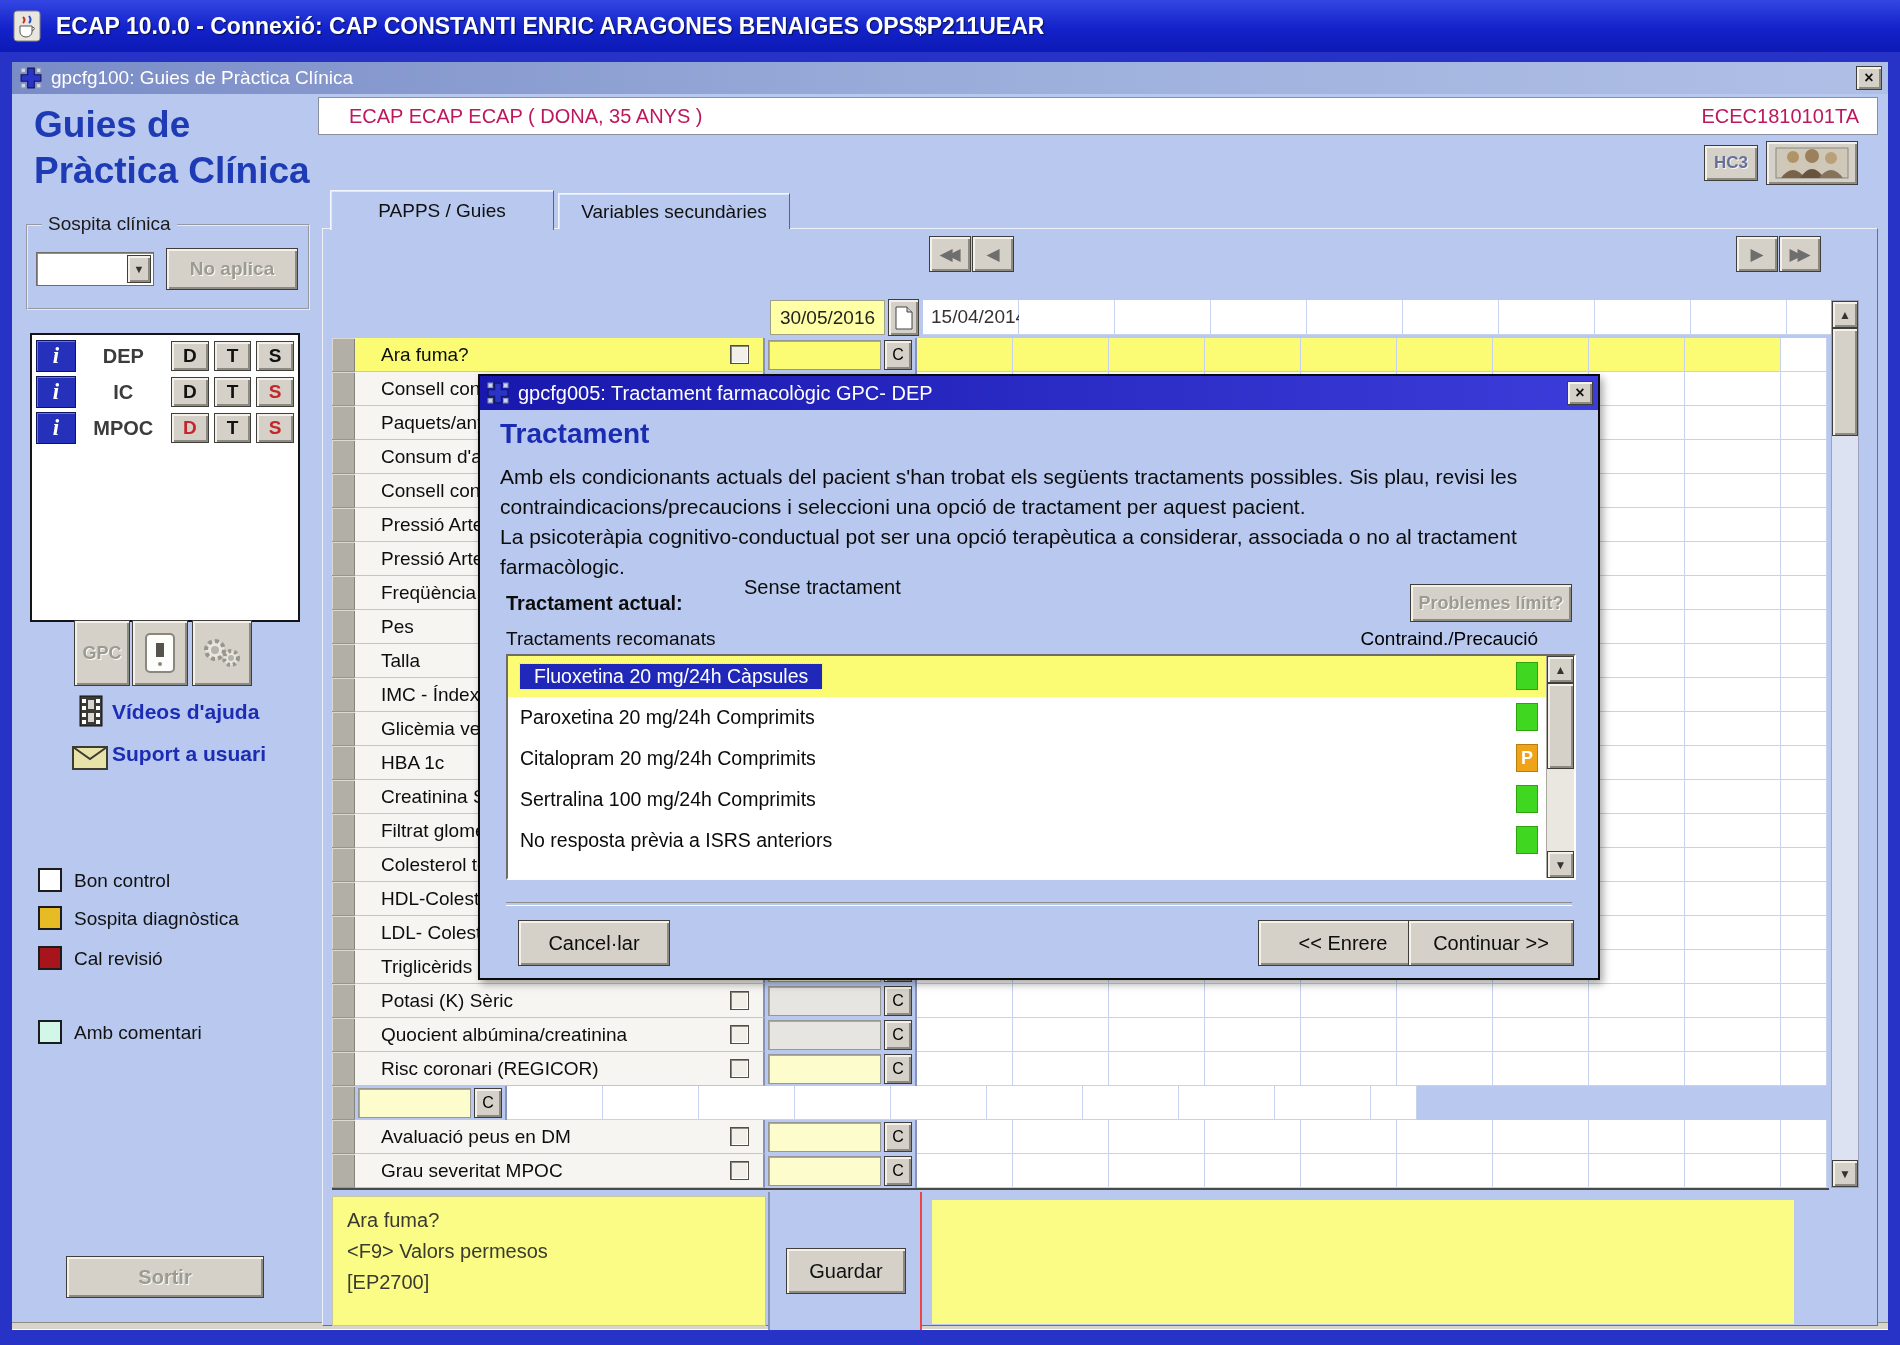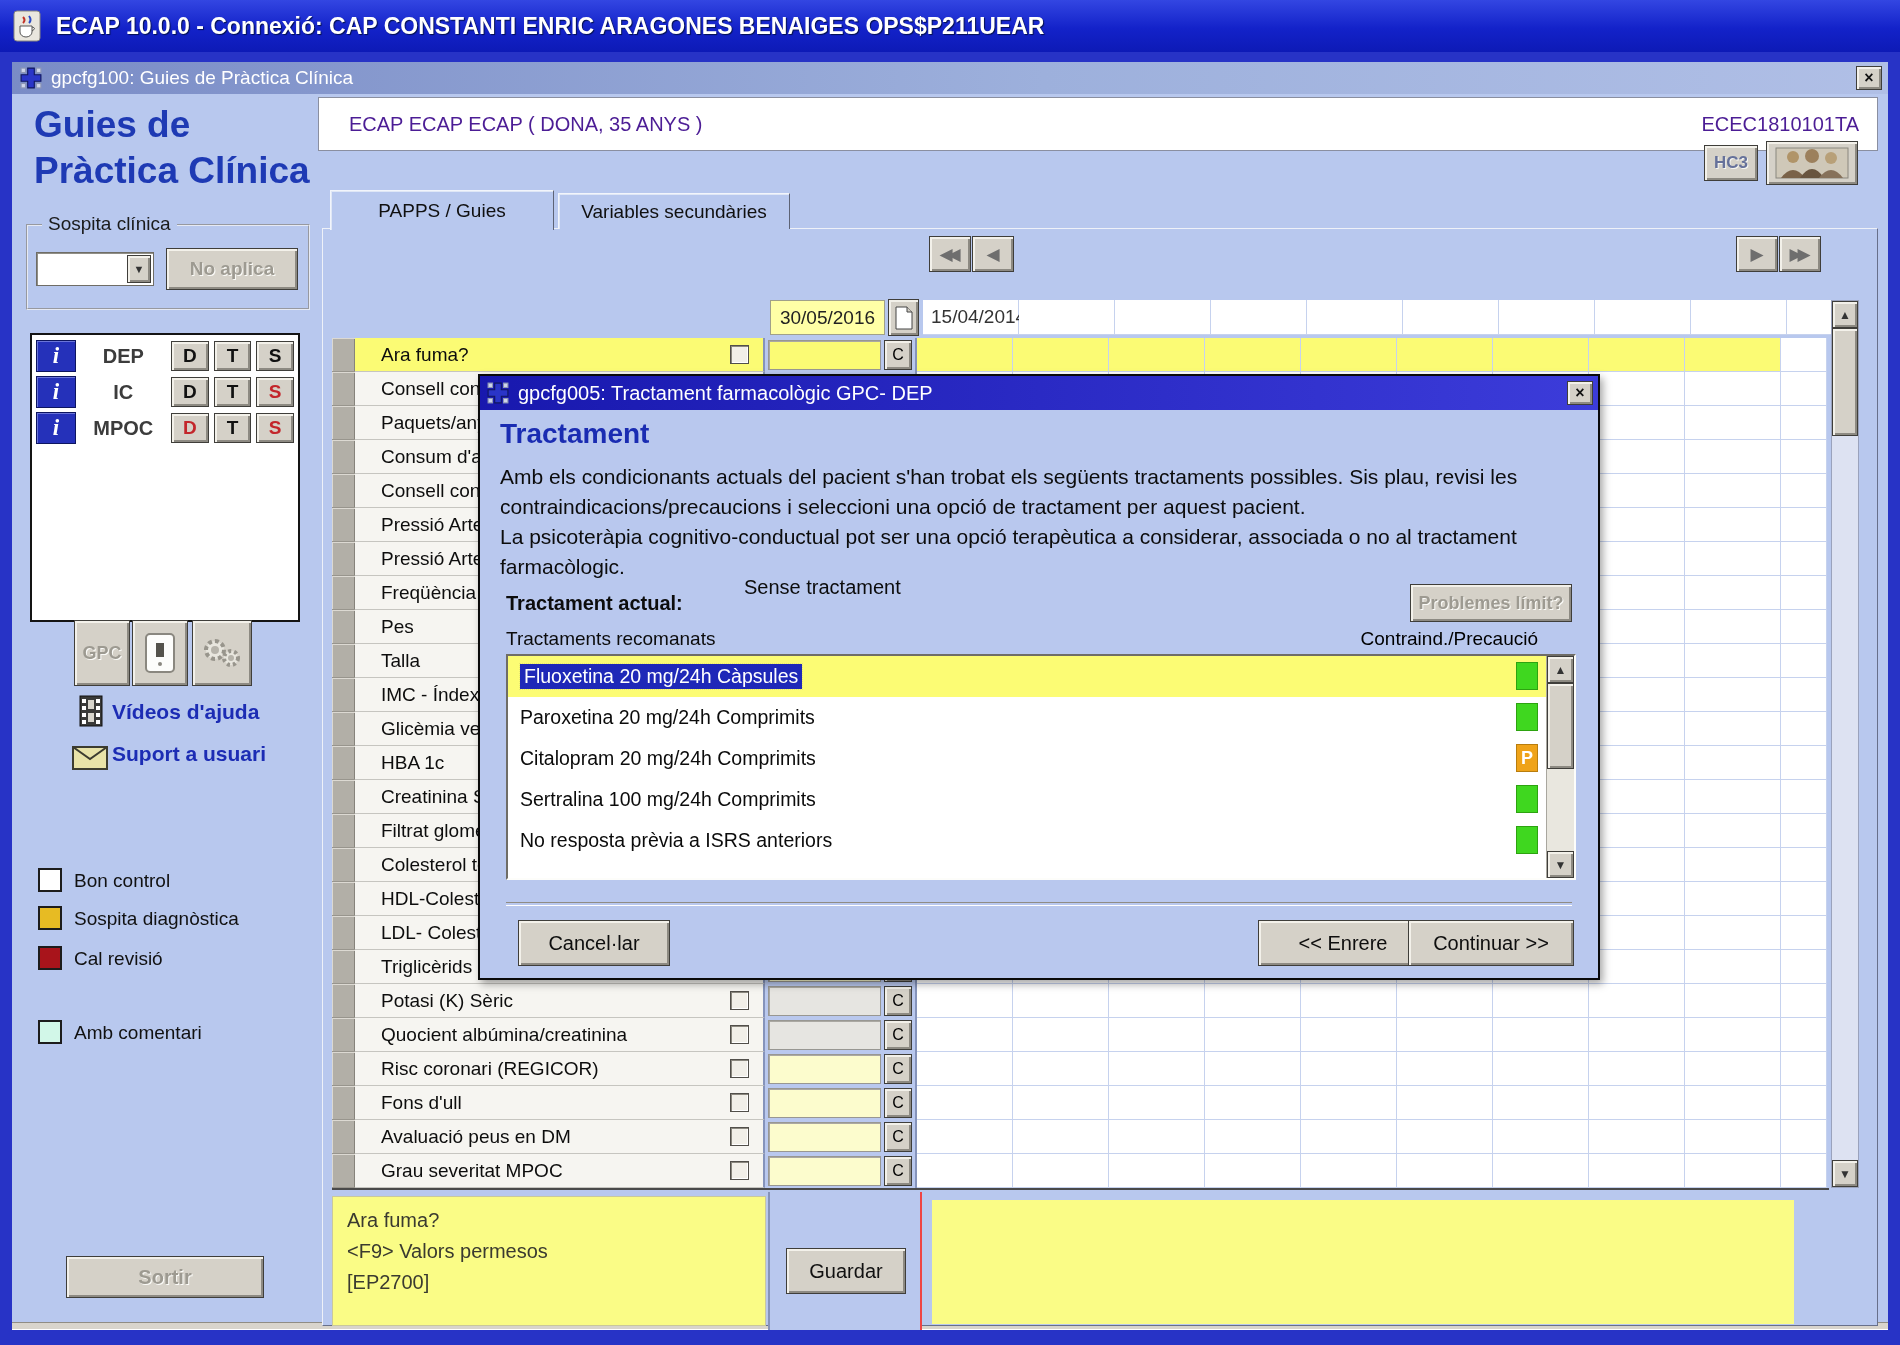--- a/index.html
+++ b/index.html
@@ -47,22 +47,22 @@
   .dts { width:38px; height:30px; font-weight:bold; font-size:19px; color:#111;
     display:flex; align-items:center; justify-content:center; }
   .dts.alert { color:#c3262b; }
   .toolbtn { position:absolute; top:620px; height:66px; }
   .sidelink { position:absolute; left:112px; font-size:21px; font-weight:bold; color:#1c2cb4; cursor:pointer; }
   .leg-sq { position:absolute; left:38px; width:24px; height:24px; border:2px solid #1c1c1c; }
   .leg-lab { position:absolute; left:74px; font-size:19px; color:#111; }
   .btn-sortir { position:absolute; left:66px; top:1256px; width:198px; height:42px; font-size:20px; }
 
   
-  .patientbar { position:absolute; left:318px; top:97px; width:1560px; height:54px; background:#fff;
-    border:1px solid #8a8fa0; display:flex; align-items:center; font-size:20px; color:#4c1d95; }
+  .patientbar { position:absolute; left:318px; top:97px; width:1560px; height:38px; background:#fff;
+    border:1px solid #8a8fa0; display:flex; align-items:center; font-size:20px; color:#be185d; }
   .patientbar .pname { padding-left:30px; }
   .patientbar .pid { margin-left:auto; padding-right:18px; }
   .btn-hc3 { position:absolute; left:1704px; top:145px; width:54px; height:36px; font-size:17px; }
   .btn-photo { position:absolute; left:1766px; top:141px; width:92px; height:44px; }
 
   
   .tab { position:absolute; background:#b8c8ee; border:1px solid #5d6375; border-bottom:none;
     border-top-color:#f2f5fb; border-left-color:#f2f5fb; box-shadow: inset 1px 1px 0 #dfe7f6;
     display:flex; align-items:center; justify-content:center; font-size:19px; color:#101010; z-index:3; }
   .tabpanel { position:absolute; left:322px; top:228px; width:1556px; height:1098px; background:#b8c8ee;
@@ -118,21 +118,21 @@
   .m-text { position:absolute; left:20px; top:86px; width:1066px; font-size:21px; line-height:30px; color:#0c0c0c; }
   .m-cur { position:absolute; left:26px; top:216px; font-size:20px; font-weight:bold; color:#0c0c0c; }
   .m-curval { position:absolute; left:232px; top:200px; font-size:20px; font-weight:normal; color:#0c0c0c;margin-left:32px; }
   .btn-problemes { position:absolute; left:930px; top:208px; width:162px; height:38px; font-size:18px; }
   .m-listlab { position:absolute; left:26px; top:252px; font-size:19px; color:#0c0c0c; }
   .m-contralab { position:absolute; right:60px; top:252px; font-size:19px; color:#000000; }
   .listbox { position:absolute; left:26px; top:278px; width:1070px; height:226px; background:#fff;
     border:2px solid; border-color:#6f6d66 #fdfdfa #fdfdfa #6f6d66; }
   .trow { position:relative; height:41px; display:flex; align-items:center; padding-left:12px; font-size:19.5px; color:#0b0b0b; }
   .trow.sel { background:#fcfc74; }
-  .trow.sel .tname { background:#1f28b8; color:#fff; padding:1px 4px; outline:1px dotted #e8e870; }
+  .trow.sel .tname { background:#1f28b8; color:#fff; padding:1px 14px; outline:1px dotted #e8e870; }
   .tind { position:absolute; right:36px; top:6px; width:22px; height:28px;
     display:flex; align-items:center; justify-content:center; font-size:18px; font-weight:bold; color:#fff; }
   .tind.green { background:#3fd71f; border:1px solid #2da310; }
   .tind.orange { background:#efa319; border:1px solid #b97d0d; }
   .lb-scroll { position:absolute; right:0; top:0; width:28px; height:222px; background:#e9e7df; border-left:1px solid #a9a79f; }
   .m-groove { position:absolute; left:26px; top:526px; width:1066px; height:4px;
     box-shadow: inset 0 1px 0 #8f8c84, inset 0 -1px 0 #fff; }
   .mbtn { position:absolute; top:544px; height:46px; font-size:20px; color:#0e0e0e; }
 
   svg { display:block; }
@@ -779,24 +779,20 @@
         <div class="gcell"></div>
         <div class="gcell"></div>
         <div class="gcell"></div>
         <div class="gcell"></div>
         <div class="gcell"></div>
         <div class="gcell"></div>
         <div class="gcell last"></div>
       </div>
       <div class="grow">
         <div class="rhead"></div>
-        <div class="rlabel">
-          <span class="rtext">Fons d'ull</span>
-          <span class="cbx"></span>
-        </div>
         <div class="rval">
           <div class="vcell v-yellow_pale"></div>
           <button class="cbtn raised">C</button>
         </div>
         <div class="gcell"></div>
         <div class="gcell"></div>
         <div class="gcell"></div>
         <div class="gcell"></div>
         <div class="gcell"></div>
         <div class="gcell"></div>

